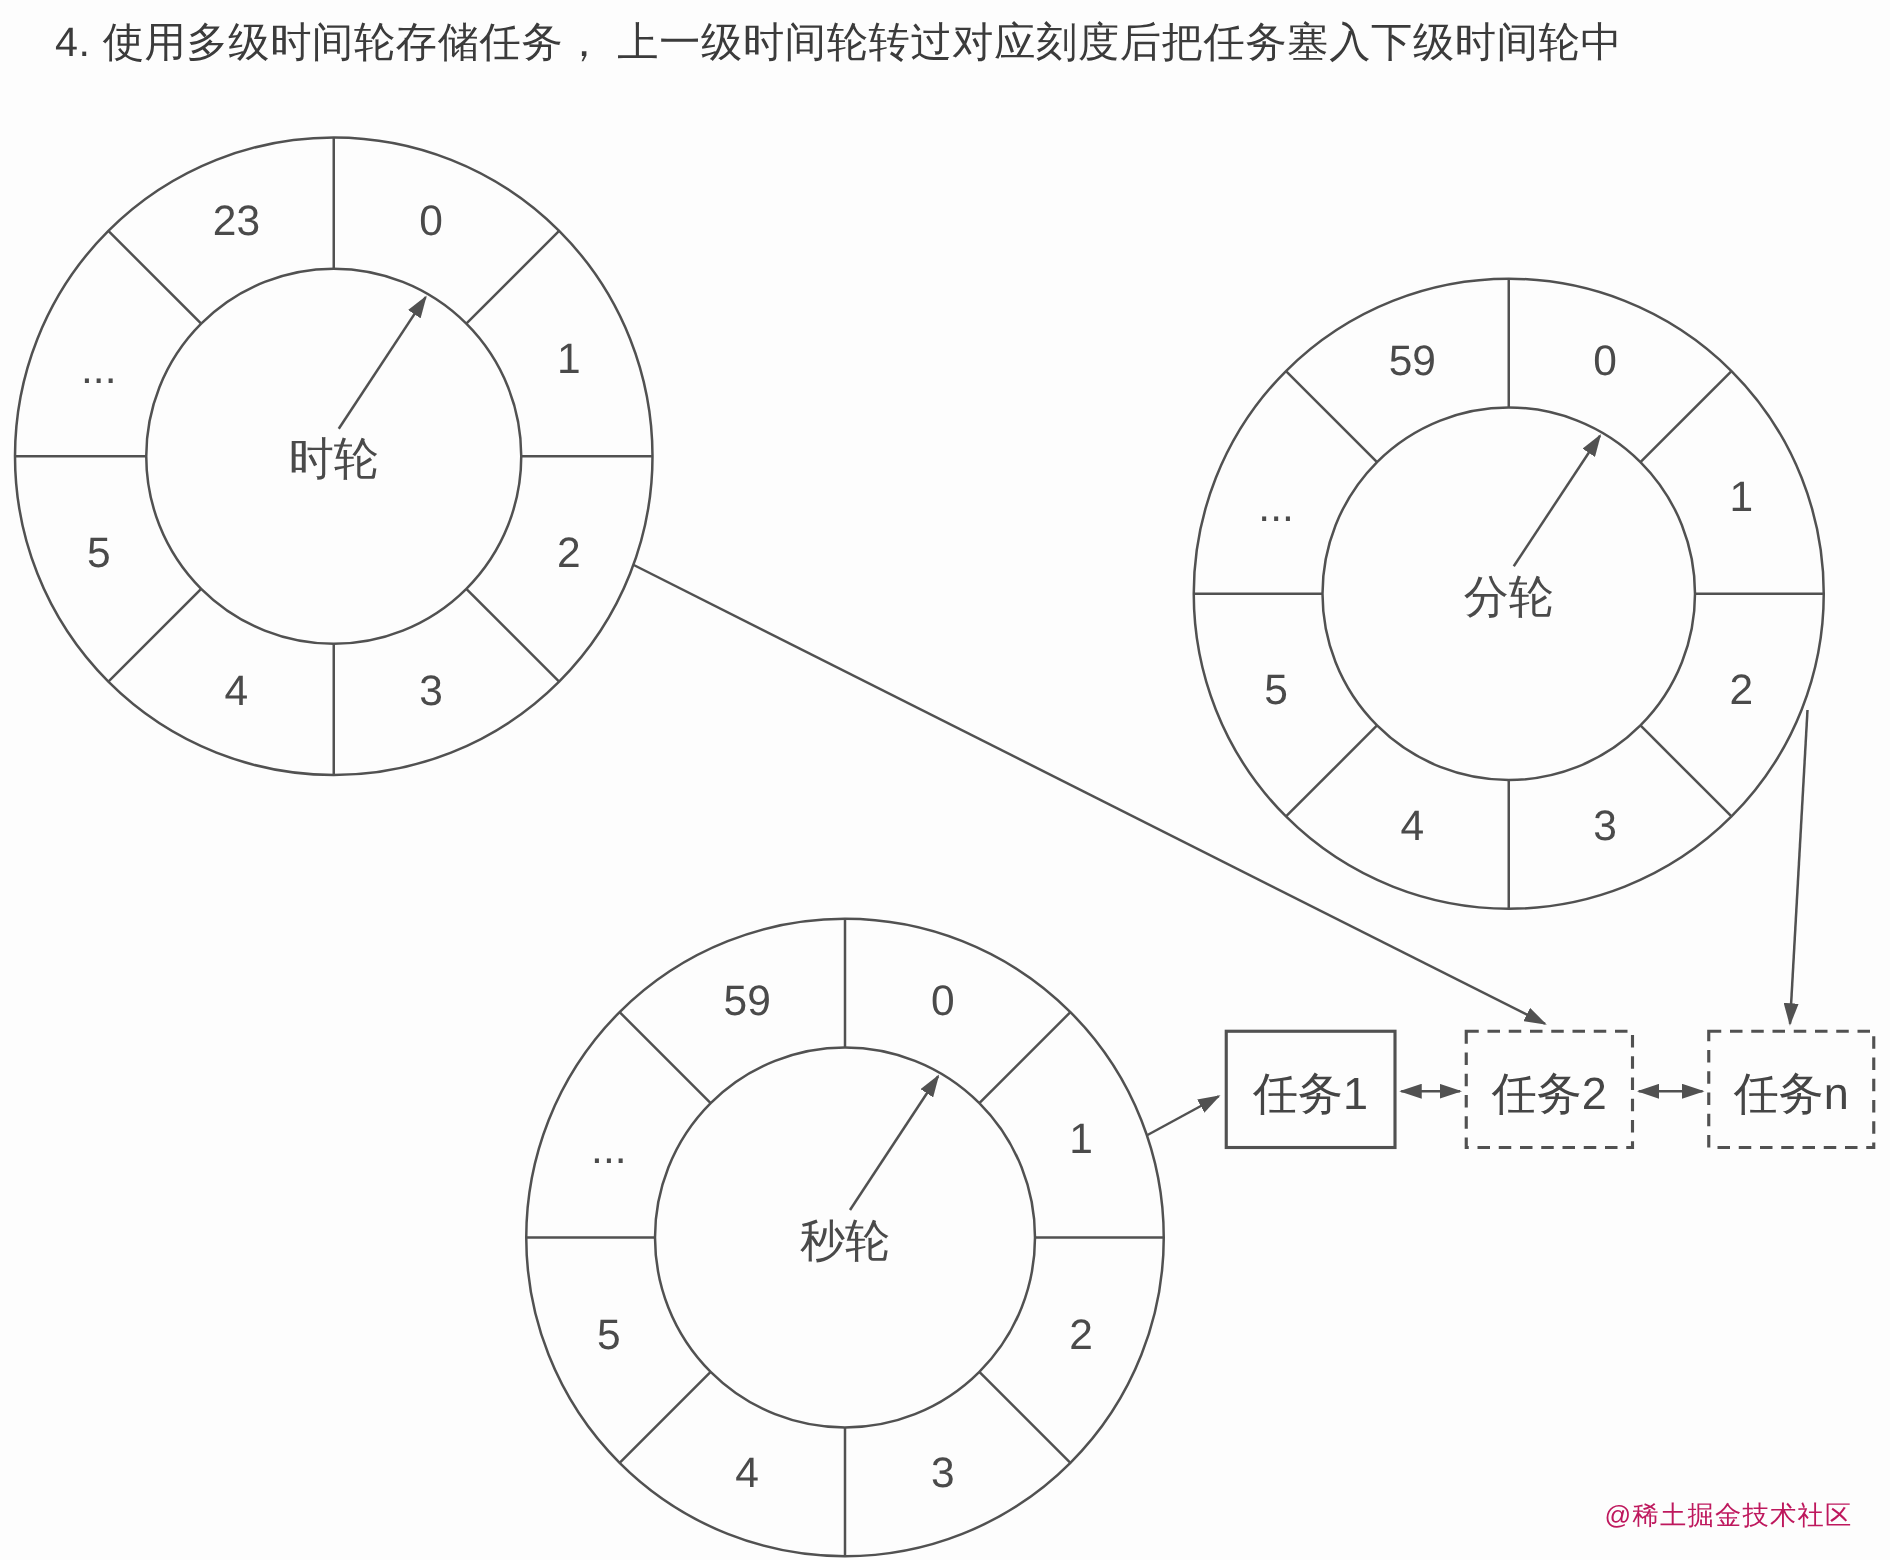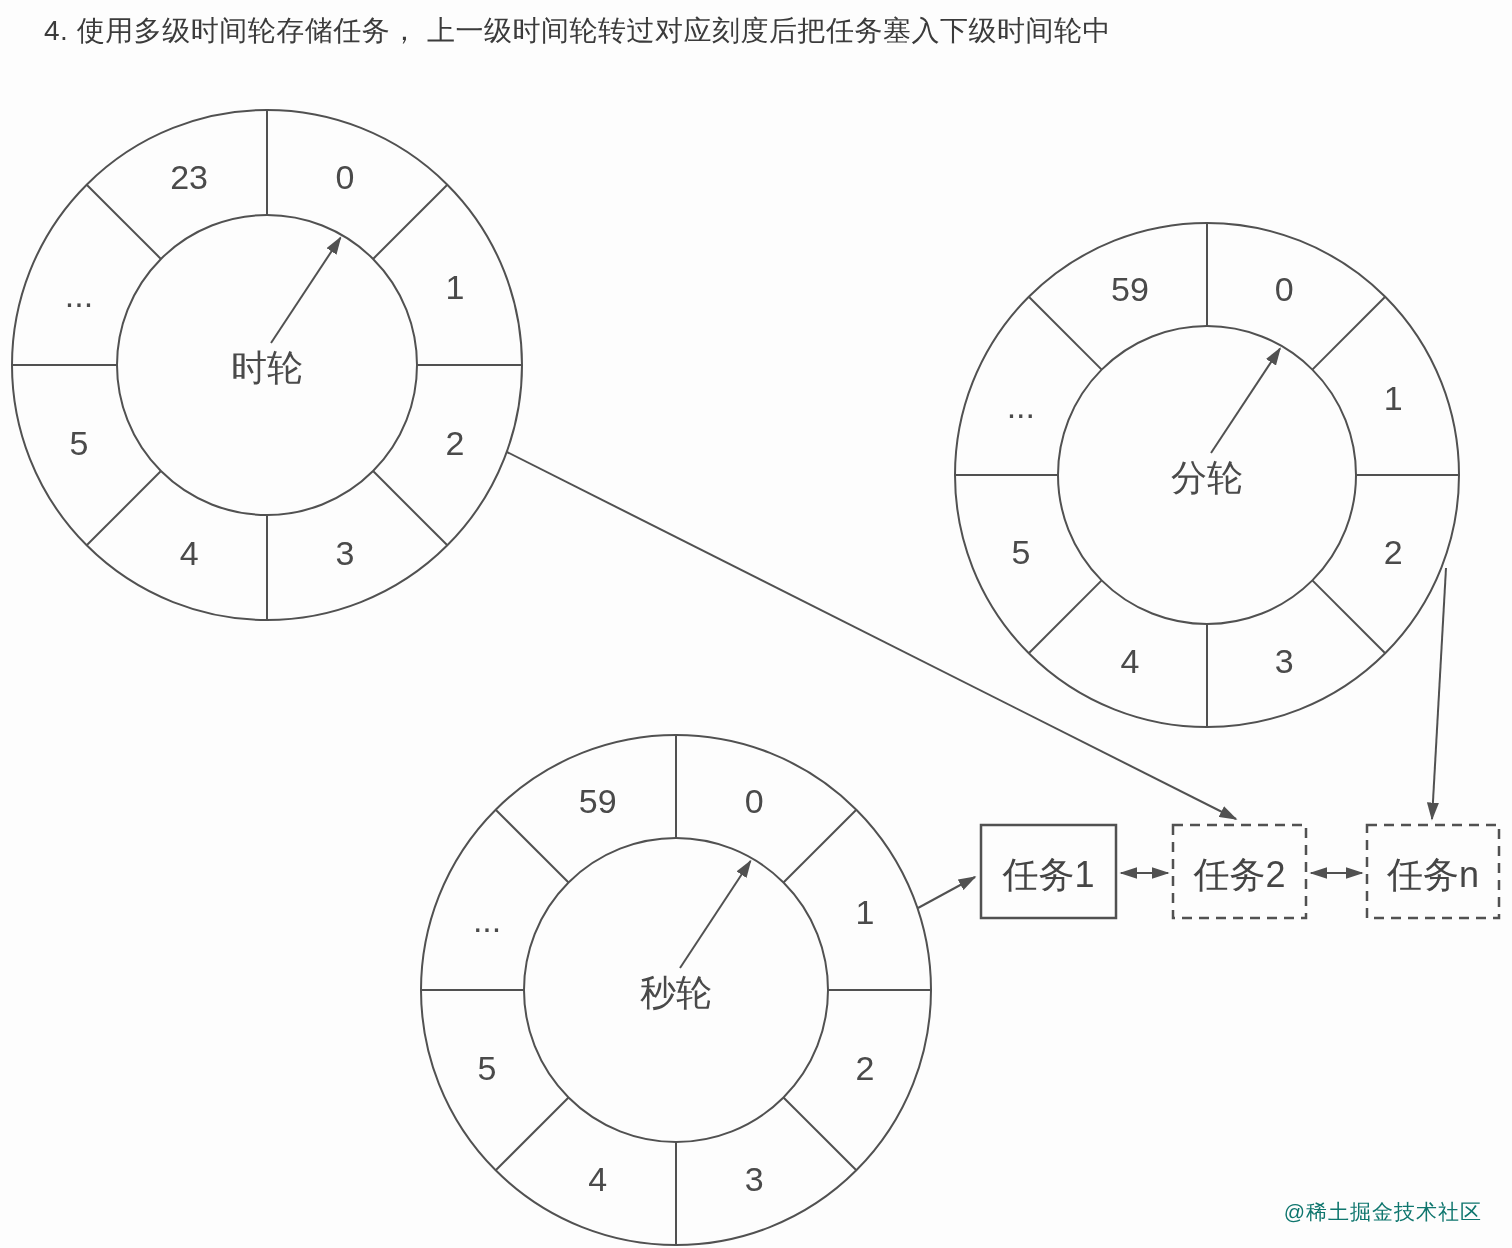--- a/index.html
+++ b/index.html
@@ -1,19 +1,19 @@
 <!DOCTYPE html>
 <html><head>
 <meta charset="utf-8">
 <style>
   html,body{margin:0;padding:0;}
   body{background:#fdfdfd;font-family:"Liberation Sans",sans-serif;}
   #stage{position:relative;width:1512px;height:1248px;background:#fdfdfd;overflow:hidden;}
-  #page-title{position:absolute;left:44px;top:12px;font-size:28px;color:#3b3b3b;letter-spacing:0.5px;white-space:nowrap;}
-  #watermark{position:absolute;right:30px;bottom:22px;font-size:21px;color:#0f766e;letter-spacing:1px;}
+  #page-title{position:absolute;left:44px;top:12px;font-size:33px;color:#3b3b3b;letter-spacing:0.5px;white-space:nowrap;}
+  #watermark{position:absolute;right:30px;bottom:22px;font-size:21px;color:#be185d;letter-spacing:1px;}
   svg{position:absolute;left:0;top:0;}
   .ln{fill:none;stroke:#515151;stroke-width:2;}
   .box{stroke-width:2.5;fill:none;}
   .arrow-end{marker-end:url(#ah-end);}
   .arrow-both{marker-end:url(#ah-end);marker-start:url(#ah-start);}
   .seg-label{font-family:"Liberation Sans",sans-serif;font-size:34px;fill:#4a4a4a;text-anchor:middle;dominant-baseline:central;}
   .center-label{font-family:"Liberation Sans",sans-serif;font-size:36px;fill:#4a4a4a;text-anchor:middle;dominant-baseline:central;}
   .task-label{font-family:"Liberation Sans",sans-serif;font-size:36px;fill:#454545;text-anchor:middle;dominant-baseline:central;}
 </style>
 </head>

